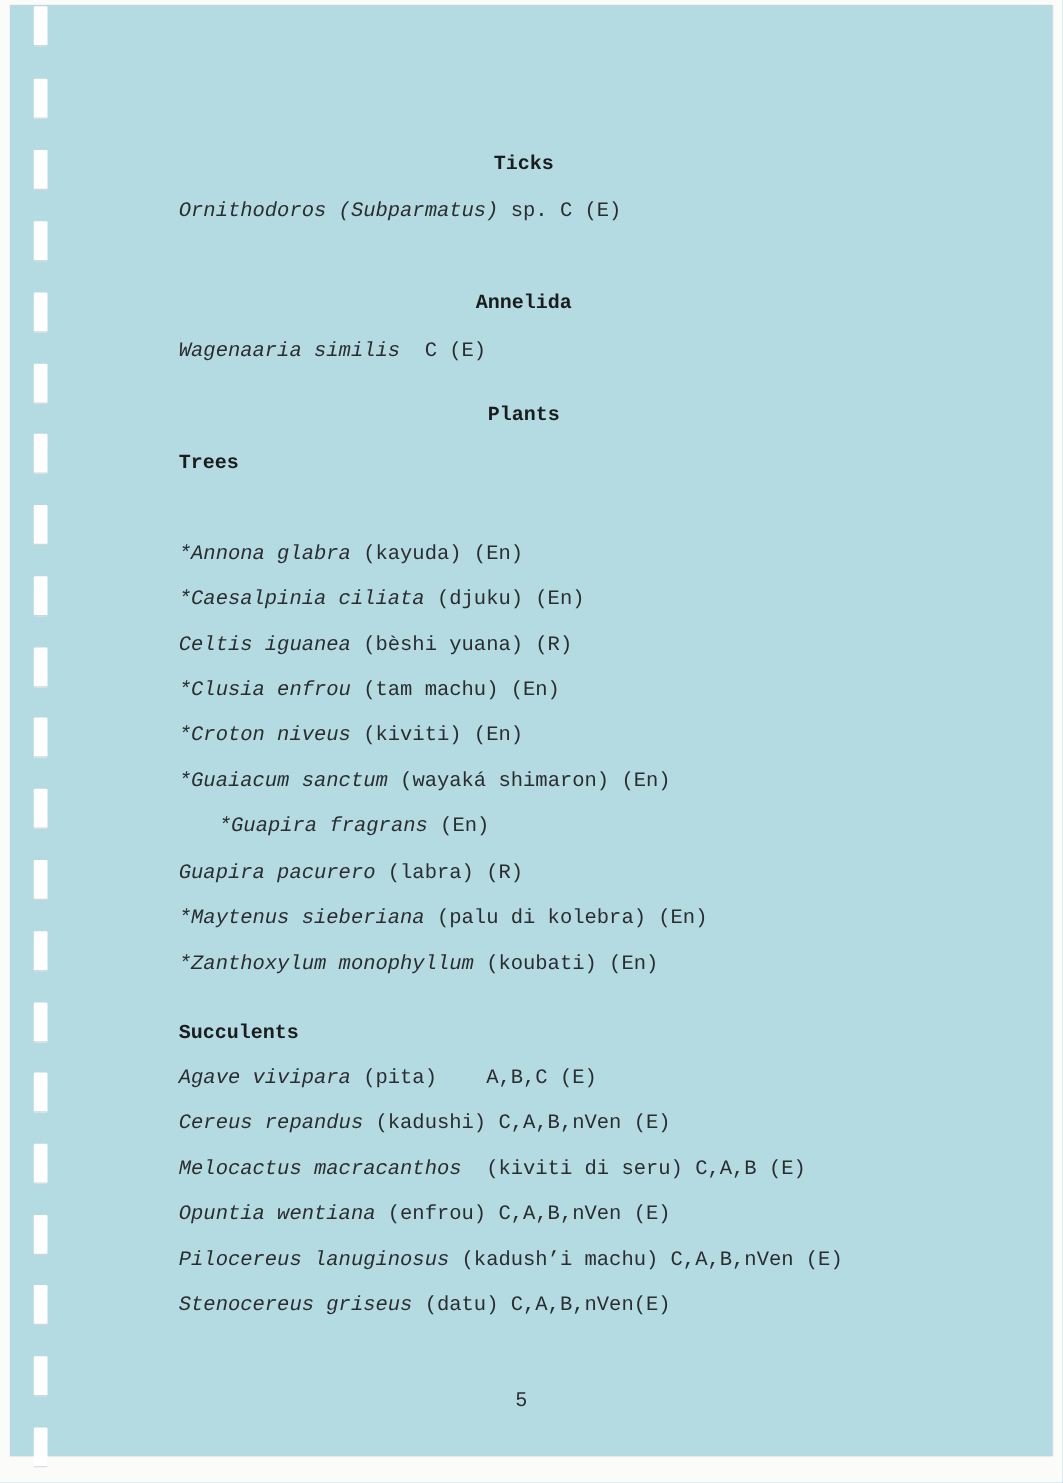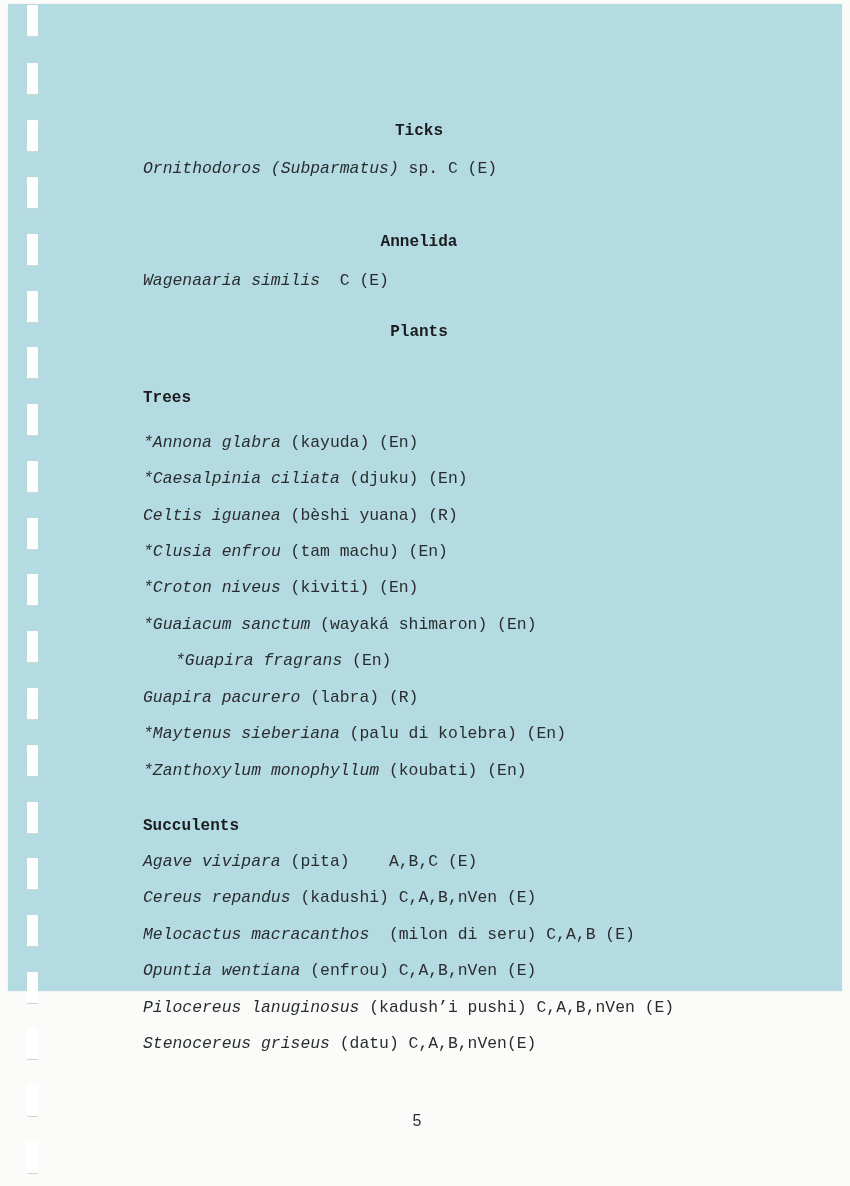--- a/index.html
+++ b/index.html
@@ -1,21 +1,21 @@
 <!DOCTYPE html>
 <html><head>
 <meta charset="utf-8">
 <style>
   html, body { margin: 0; padding: 0; }
   body {
     width: 850px; height: 1186px; position: relative; overflow: hidden;
     background: #fbfbfa;
   }
   .page {
-    position: absolute; left: 8px; top: 4px; width: 834px; height: 987px;
+    position: absolute; left: 8px; top: 4px; width: 834px; height: 1161px;
     background: #b4dae2;
     box-shadow: 0 0 1px rgba(0,0,0,0.15);
   }
   .hole {
     position: absolute; left: 19px; width: 11px; height: 32px;
     background: #ffffff; border-radius: 1px;
     box-shadow: inset 0 -1px 0 rgba(120,140,140,0.35);
   }
   .line {
     position: absolute; left: 135px; height: 20px; line-height: 20px;
@@ -69,36 +69,36 @@
   <div class="hole" style="top:1138px;"></div>
 
   <div class="heading" style="top:117px;">Ticks</div>
   <div class="line" style="top:155px;"><i>Ornithodoros (Subparmatus)</i><span> sp. C (E)</span></div>
 
   <div class="heading" style="top:228px;">Annelida</div>
   <div class="line" style="top:267px;"><i>Wagenaaria similis</i><span>  C (E)</span></div>
 
   <div class="heading" style="top:318px;">Plants</div>
 
-  <div class="subheading" style="top:356px;margin-top:28px;">Trees</div>
+  <div class="subheading" style="top:356px;">Trees</div>
 
   <div class="line" style="top:429px;"><i>*</i><i>Annona glabra</i><span> (kayuda) (En)</span></div>
   <div class="line" style="top:465px;"><i>*</i><i>Caesalpinia ciliata</i><span> (djuku) (En)</span></div>
   <div class="line" style="top:502px;"><i></i><i>Celtis iguanea</i><span> (bèshi yuana) (R)</span></div>
   <div class="line" style="top:538px;"><i>*</i><i>Clusia enfrou</i><span> (tam machu) (En)</span></div>
   <div class="line" style="top:574px;"><i>*</i><i>Croton niveus</i><span> (kiviti) (En)</span></div>
   <div class="line" style="top:611px;"><i>*</i><i>Guaiacum sanctum</i><span> (wayaká shimaron) (En)</span></div>
   <div class="line" style="top:647px;margin-left:32px;"><i>*</i><i>Guapira fragrans</i><span> (En)</span></div>
   <div class="line" style="top:684px;"><i></i><i>Guapira pacurero</i><span> (labra) (R)</span></div>
   <div class="line" style="top:720px;"><i>*</i><i>Maytenus sieberiana</i><span> (palu di kolebra) (En)</span></div>
   <div class="line" style="top:757px;"><i>*</i><i>Zanthoxylum monophyllum</i><span> (koubati) (En)</span></div>
 
   <div class="subheading" style="top:812px;">Succulents</div>
 
   <div class="line" style="top:848px;"><i>Agave vivipara</i><span> (pita)    A,B,C (E)</span></div>
   <div class="line" style="top:884px;text-align:center;"><i>Cereus repandus</i><span> (kadushi) C,A,B,nVen (E)</span></div>
-  <div class="line" style="top:921px;"><i>Melocactus macracanthos</i><span>  (milon di seru) C,A,B (E)</span></div>
+  <div class="line" style="top:921px;"><i>Melocactus macracanthos</i><span>  (kiviti di seru) C,A,B (E)</span></div>
   <div class="line" style="top:957px;"><i>Opuntia wentiana</i><span> (enfrou) C,A,B,nVen (E)</span></div>
-  <div class="line" style="top:994px;"><i>Pilocereus lanuginosus</i><span> (kadush’i pushi) C,A,B,nVen (E)</span></div>
+  <div class="line" style="top:994px;"><i>Pilocereus lanuginosus</i><span> (kadush’i machu) C,A,B,nVen (E)</span></div>
   <div class="line" style="top:1030px;"><i>Stenocereus griseus</i><span> (datu) C,A,B,nVen(E)</span></div>
 
   <div class="pagenum">5</div>
 </div>
 
 </body></html>

